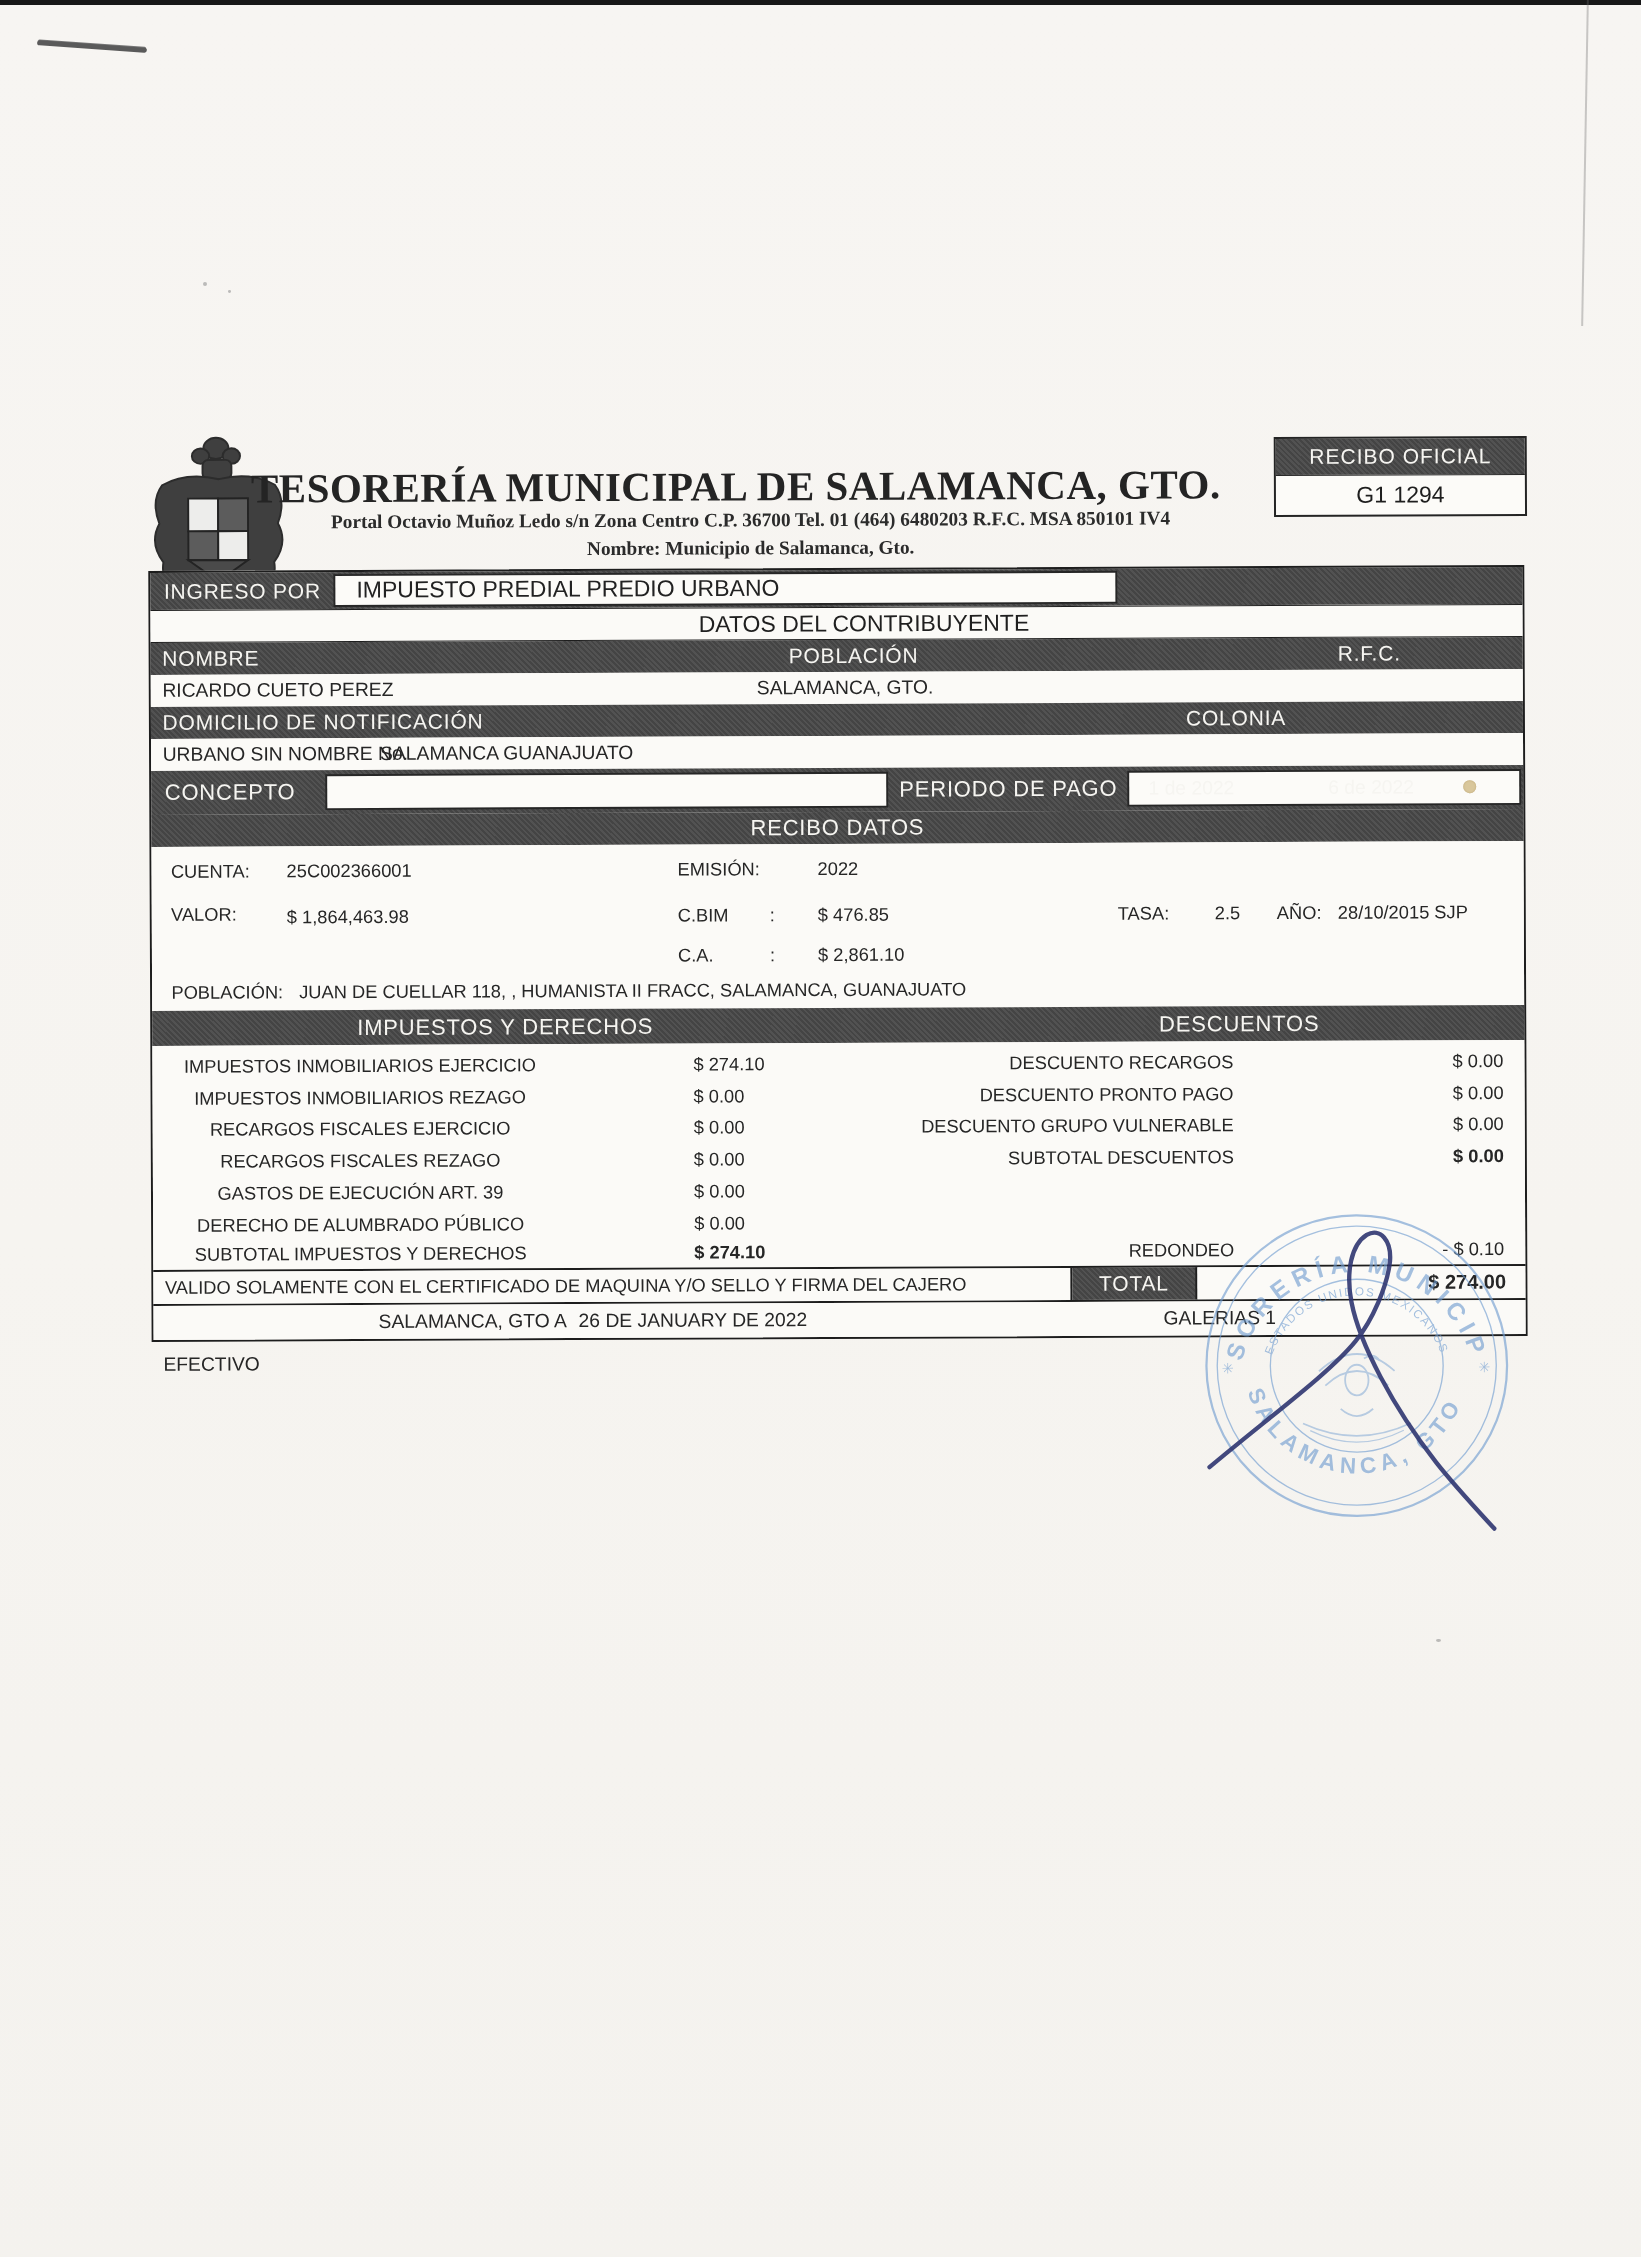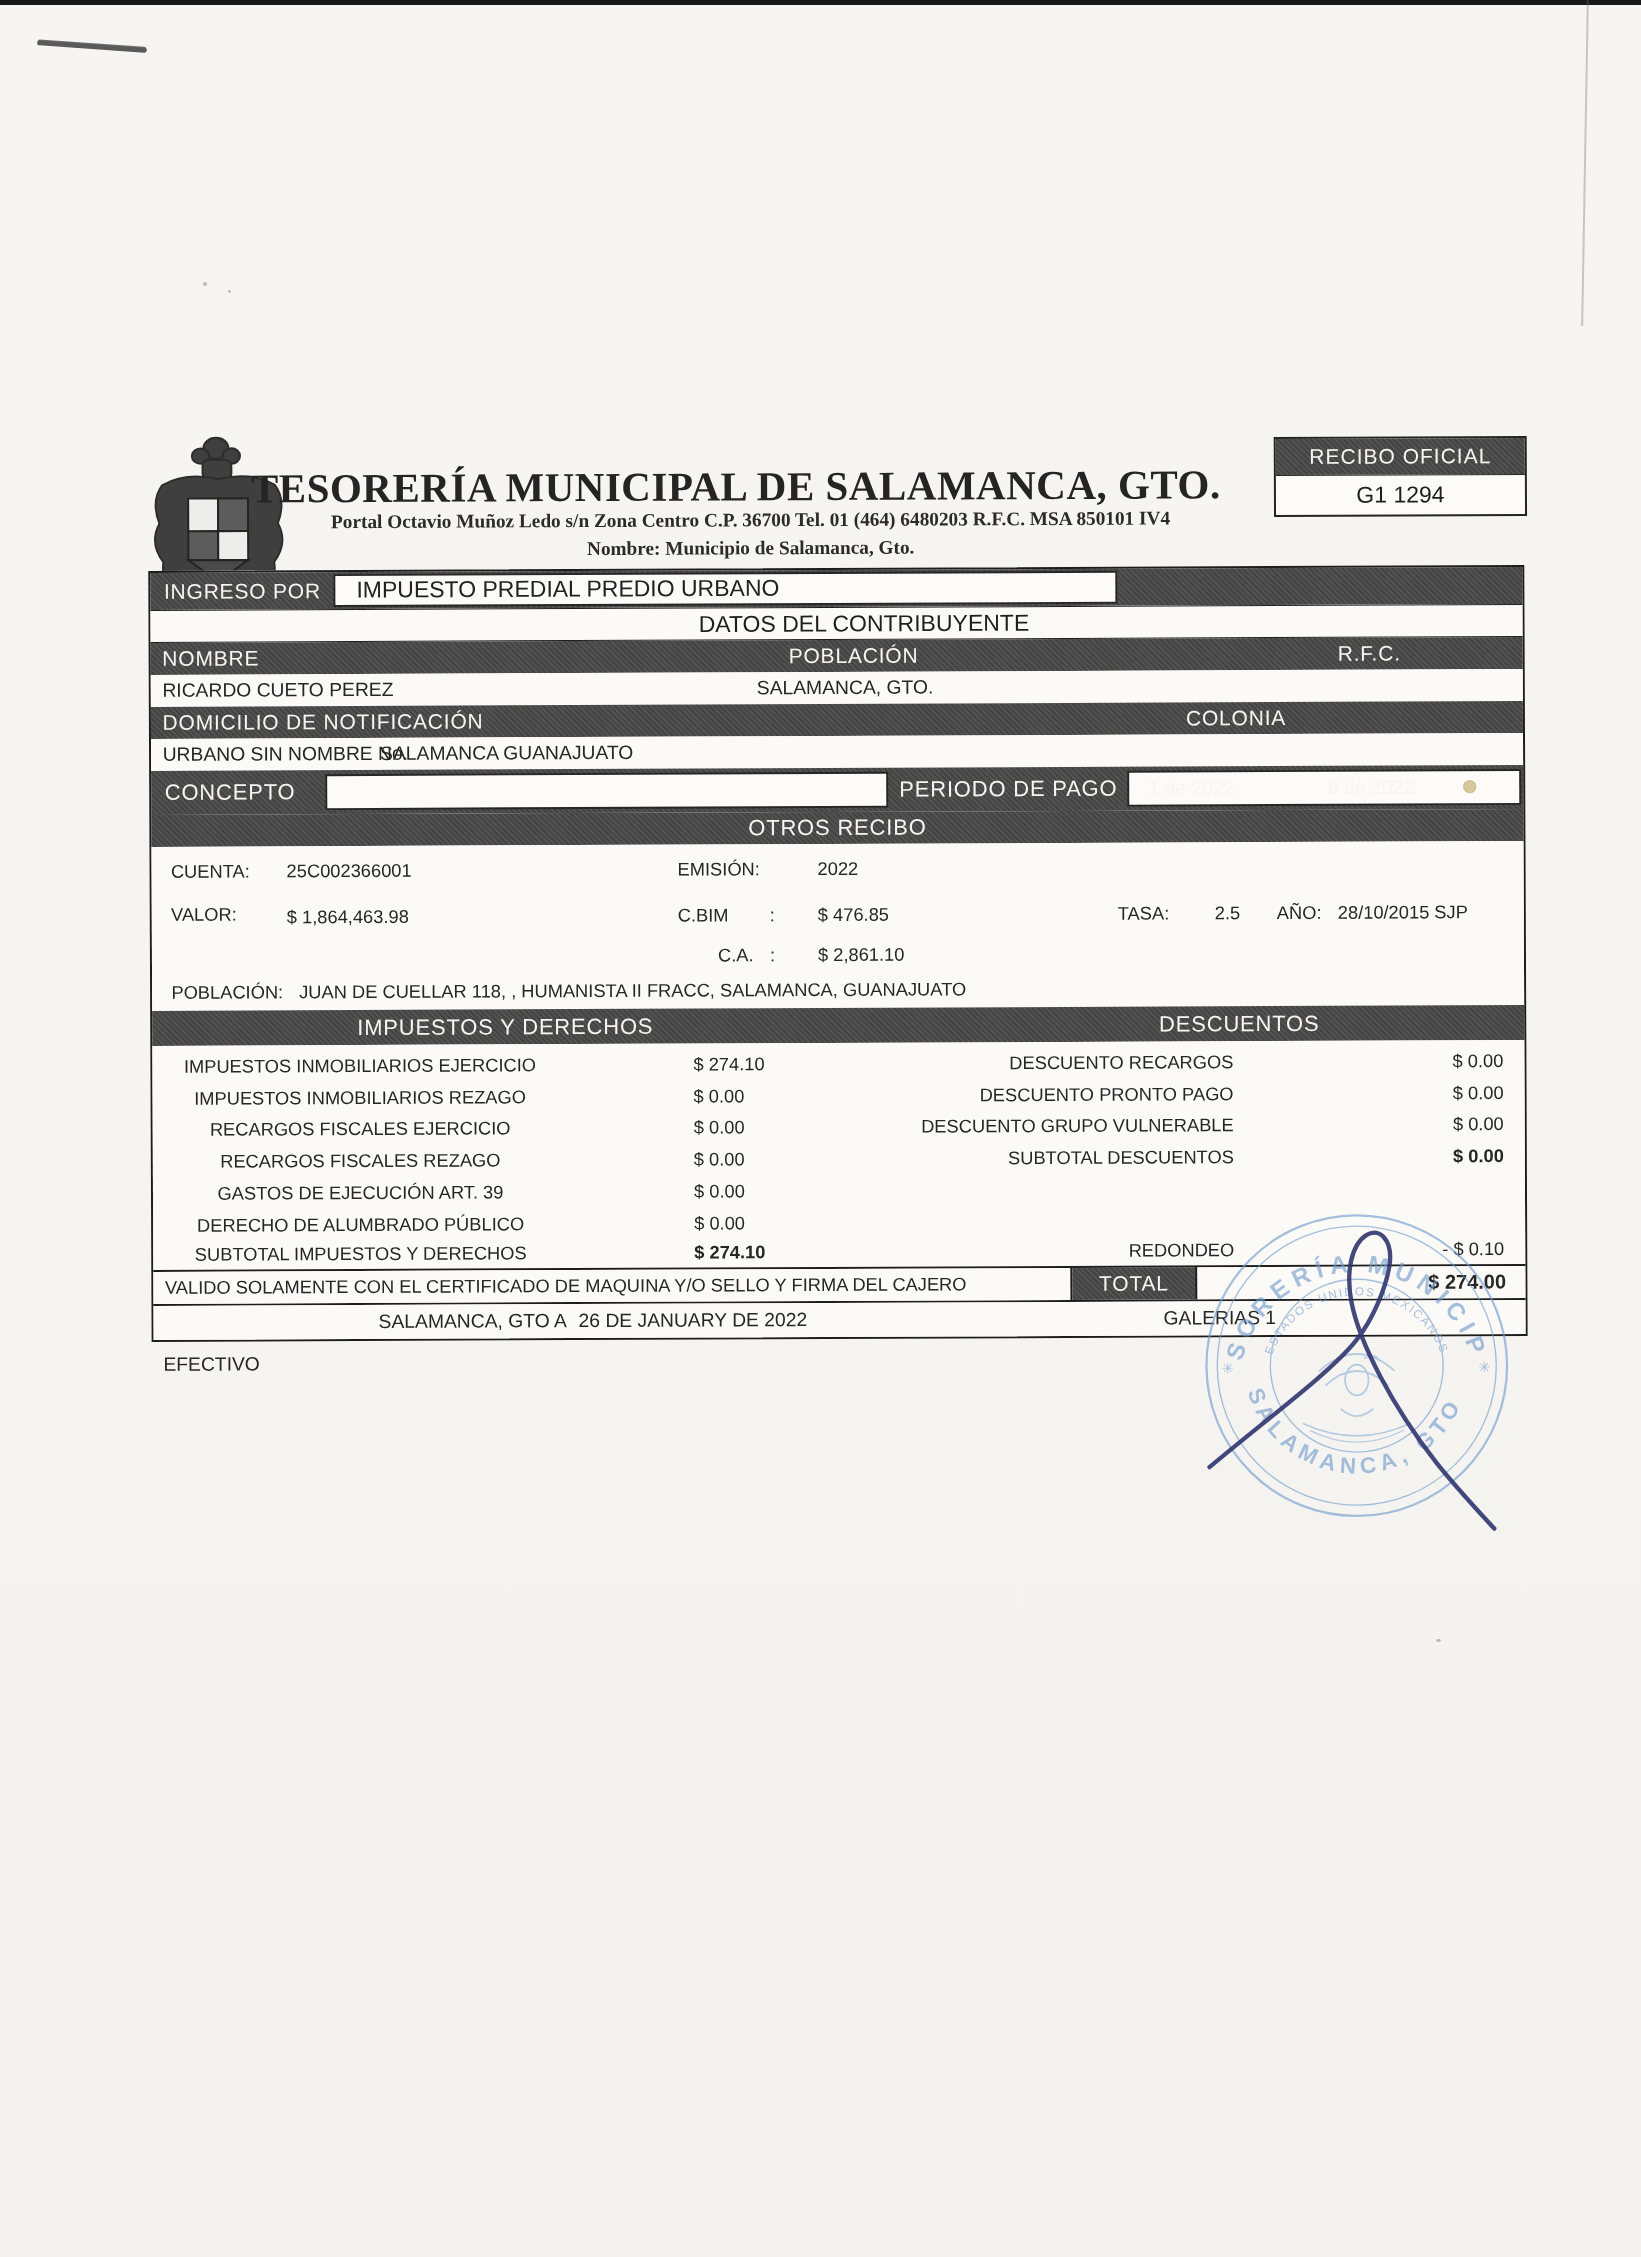--- a/index.html
+++ b/index.html
@@ -128,40 +128,40 @@
         </div>
         <span class="abs vmid band-txt t23" style="left:748px;">PERIODO DE PAGO</span>
         <div class="inset" style="left:978px;top:5.8px;width:390px;height:32px;">
           <span class="abs vmid t20" style="left:19.3px;">1 de 2022</span>
           <span class="abs vmid t20" style="left:199px;">6 de 2022</span>
           <span class="dot" style="left:334px;top:9.7px;"></span>
         </div>
       </div>
 
       <div class="row band" style="height:32px;">
-        <span class="abs cmid band-txt t23" style="left:50%;">OTROS RECIBO</span>
+        <span class="abs cmid band-txt t23" style="left:50%;">RECIBO DATOS</span>
       </div>
 
       <div class="row white t19" style="height:164px;">
         <span class="abs" style="left:19.3px;top:13.5px;">CUENTA:</span>
         <span class="abs" style="left:135px;top:13.5px;">25C002366001</span>
         <span class="abs" style="left:526px;top:13.5px;">EMISIÓN:</span>
         <span class="abs" style="left:666px;top:13.5px;">2022</span>
 
         <span class="abs" style="left:19.3px;top:57px;">VALOR:</span>
         <span class="abs" style="left:135px;top:60px;">$ 1,864,463.98</span>
         <span class="abs" style="left:526px;top:60px;">C.BIM</span>
         <span class="abs" style="left:618px;top:60px;">:</span>
         <span class="abs" style="left:666px;top:60px;">$ 476.85</span>
         <span class="abs" style="left:966px;top:60px;">TASA:</span>
         <span class="abs" style="left:1063px;top:60px;">2.5</span>
         <span class="abs" style="left:1125px;top:60px;">AÑO:</span>
         <span class="abs" style="left:1186px;top:60px;">28/10/2015 SJP</span>
 
-        <span class="abs" style="left:526px;top:100px;margin-left:40px;">C.A.</span>
+        <span class="abs" style="left:526px;top:100px;">C.A.</span>
         <span class="abs" style="left:618px;top:100px;">:</span>
         <span class="abs" style="left:666px;top:100px;">$ 2,861.10</span>
 
         <span class="abs" style="left:19.3px;top:135px;">POBLACIÓN:</span>
         <span class="abs" style="left:147px;top:135px;">JUAN DE CUELLAR 118, , HUMANISTA II FRACC, SALAMANCA, GUANAJUATO</span>
       </div>
 
       <div class="row band" style="height:35px;">
         <span class="abs cmid band-txt t23" style="left:353px;">IMPUESTOS Y DERECHOS</span>
         <span class="abs cmid band-txt t23" style="left:1087px;">DESCUENTOS</span>

